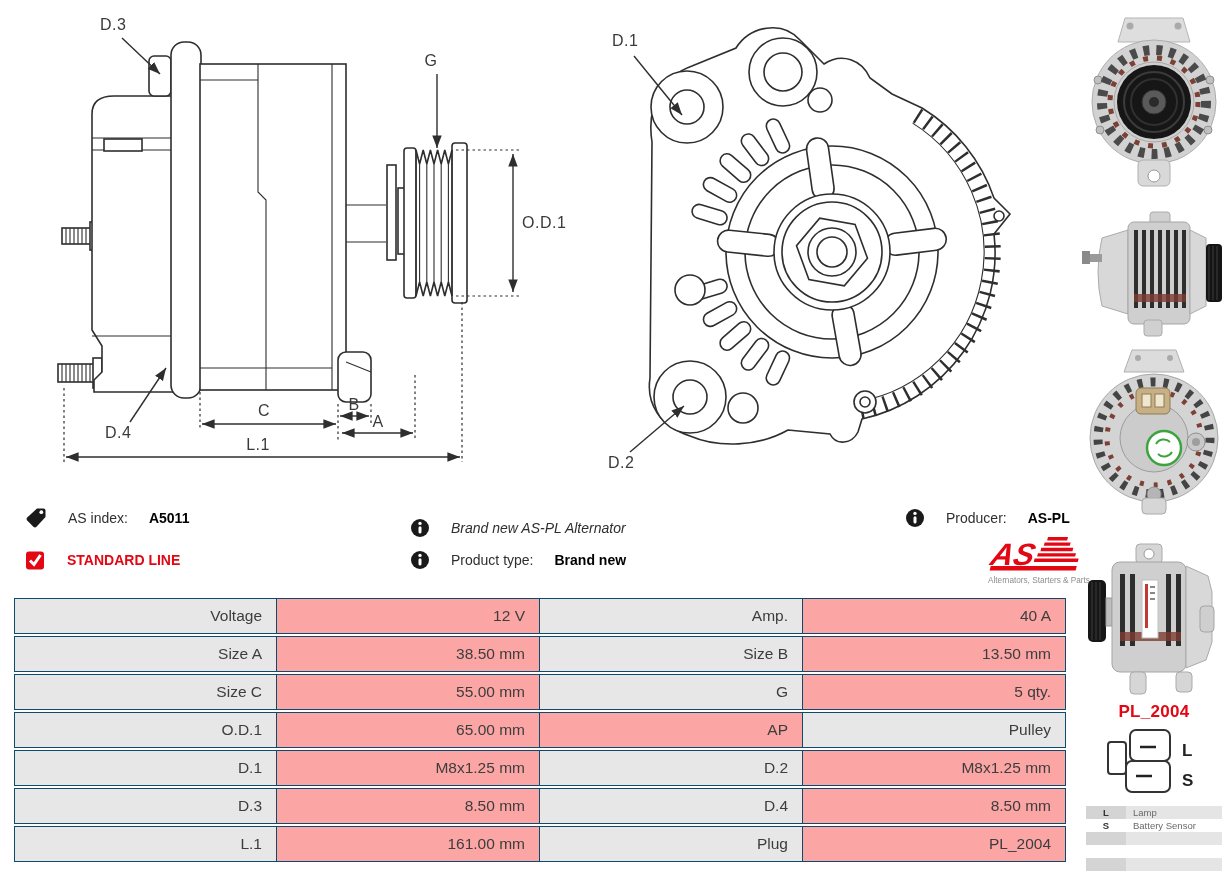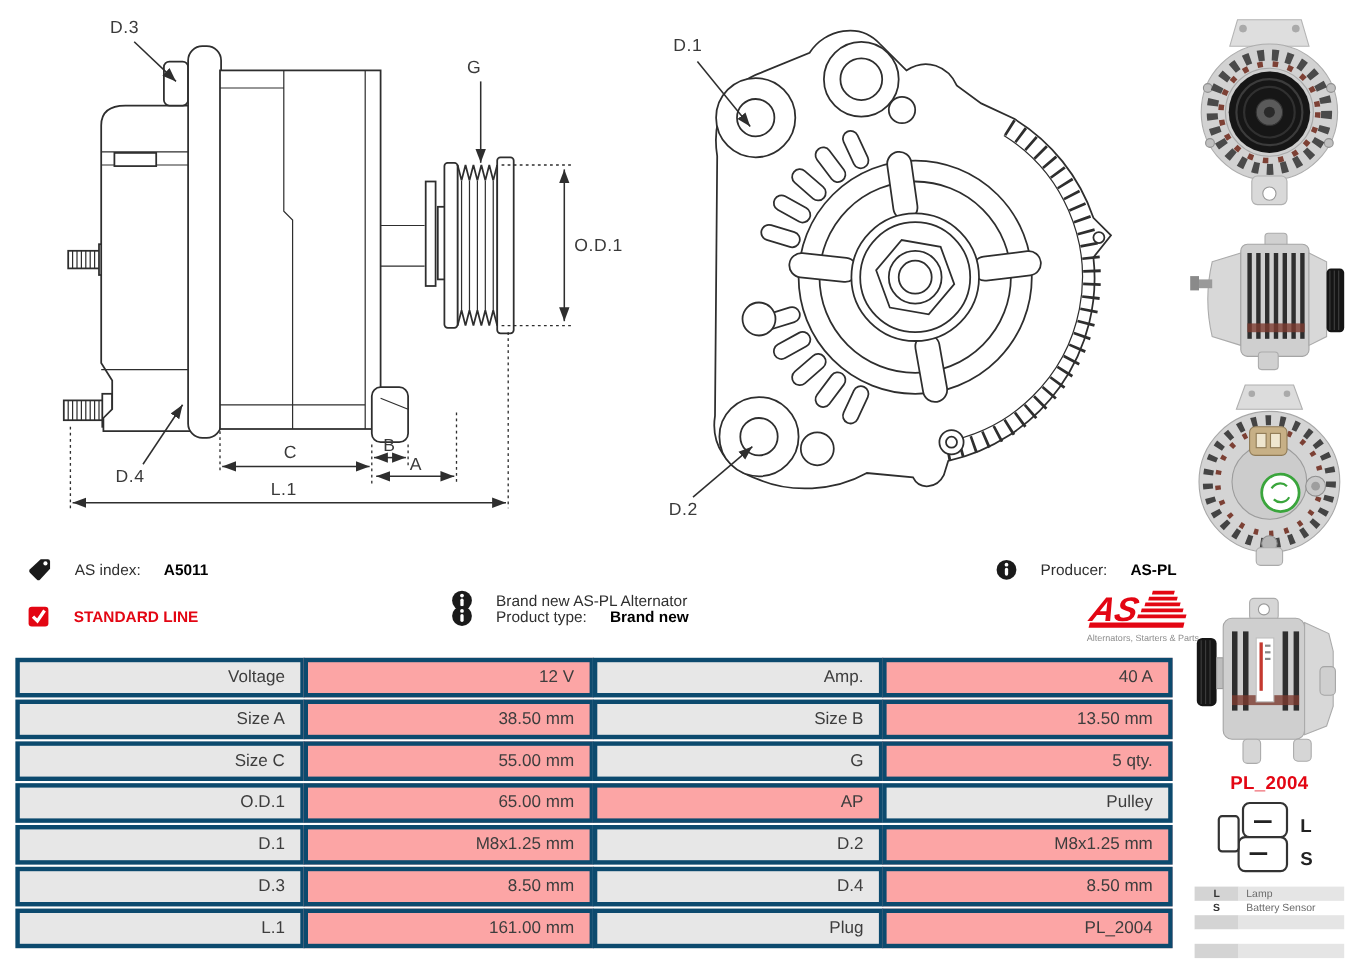--- a/index.html
+++ b/index.html
@@ -23,21 +23,21 @@
   .red{color:#e30613;font-weight:bold;}
   .icn{flex:0 0 auto;}
 
   
   #as-logo{position:absolute;left:983px;top:533px;width:112px;height:56px;}
   .logo-tagline{font-size:8.2px;fill:#8d8d8d;}
 
   
   #spec-table{position:absolute;left:14px;top:598px;width:1052px;display:flex;flex-direction:column;gap:2px;}
   .spec-row{display:grid;grid-template-columns:263px 263px 263px 263px;height:36px;}
-  .cell{border:4px solid #0c4a6e;display:flex;align-items:center;justify-content:flex-end;
+  .cell{border:1px solid #0c4a6e;display:flex;align-items:center;justify-content:flex-end;
         padding-right:14px;font-size:15.5px;color:#3d3d3d;box-sizing:border-box;}
   .cell.lab{background:#e7e7e7;}
   .cell.val{background:#fca5a5;margin-left:-1px;}
   .cell.lab2{margin-left:-1px;}
 
   
   .photo{position:absolute;left:1080px;width:148px;}
   #plug-name{position:absolute;left:1080px;top:702px;width:148px;text-align:center;
              font-size:17px;font-weight:bold;color:#e30613;letter-spacing:.3px;}
   #plug-diagram{position:absolute;left:1080px;top:726px;}
@@ -204,21 +204,21 @@
   </div>
 
   <div class="info-item" style="left:25px;top:548px;">
     <svg class="icn" width="21" height="21" viewBox="0 0 21 21">
       <rect x="1" y="1.5" width="18" height="18" rx="3" fill="#e30613"></rect>
       <polyline points="5,10.5 9,14.5 15.5,5" fill="none" stroke="#fff" stroke-width="3"></polyline>
     </svg>
     <span class="red">STANDARD LINE</span>
   </div>
 
-  <div class="info-item" style="left:410px;top:534px;">
+  <div class="info-item" style="left:410px;top:516px;font-style:italic;">
     <svg class="icn" width="20" height="20" viewBox="0 0 20 20">
       <circle cx="10" cy="10" r="9" fill="#1a1a1a"></circle>
       <circle cx="10" cy="5.4" r="1.7" fill="#fff"></circle>
       <rect x="8.5" y="8.2" width="3" height="7.2" rx="1.5" fill="#fff"></rect>
     </svg>
     <span>Brand new AS-PL Alternator</span>
   </div>
 
   <div class="info-item" style="left:410px;top:548px;">
     <svg class="icn" width="20" height="20" viewBox="0 0 20 20">

